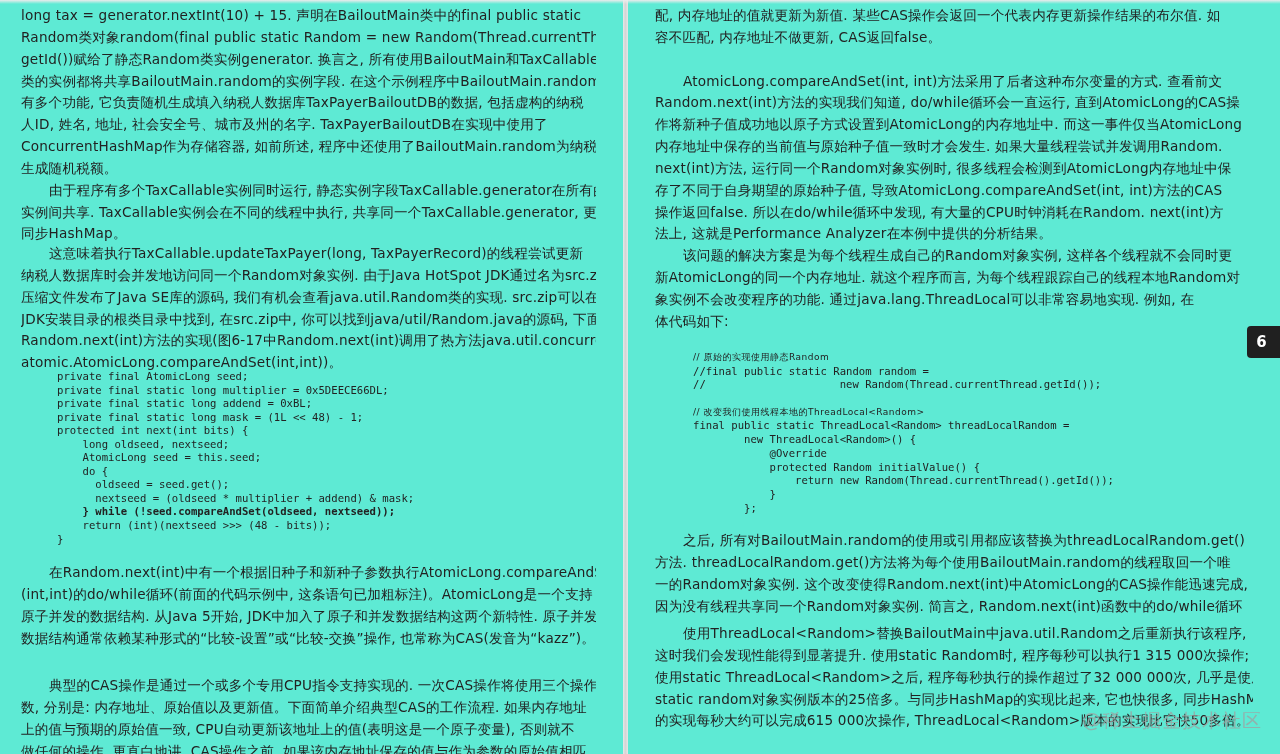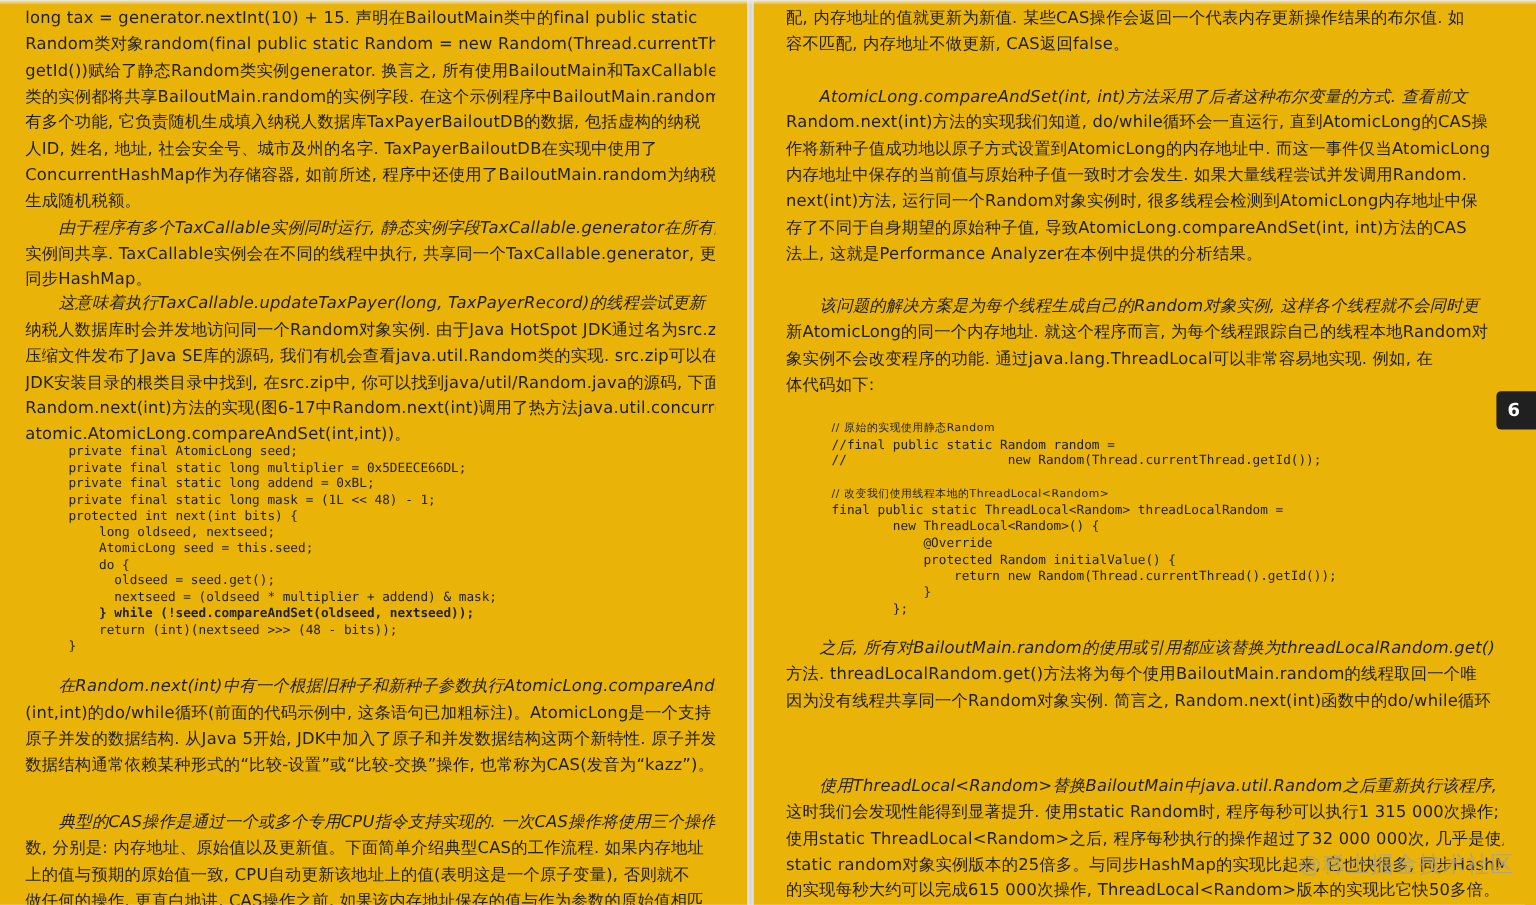--- a/index.html
+++ b/index.html
@@ -6,21 +6,21 @@
   body {
     width: 1280px; height: 754px; overflow: hidden;
     background: #ffffff;
     font-family: "DejaVu Sans", sans-serif;
     color: #1c1c1c;
     position: relative;
   }
   .spread { position: absolute; inset: 0; }
   .page {
     position: absolute; top: 0; height: 754px;
-    background: #eab308;
+    background: #5eead4;
     overflow: hidden;
   }
   .page.left { left: 0; width: 623px; }
   .page.right { left: 628px; width: 652px; }
   .gutter {
     position: absolute; left: 623px; top: 0; width: 5px; height: 754px;
     background: linear-gradient(to right, #e9e9e9, #d4d4d4 45%, #e6e6e6);
   }
   .page-top-shadow {
     position: absolute; left: 0; top: 0; width: 1280px; height: 4px;
@@ -29,21 +29,21 @@
   .para {
     position: absolute;
     font-size: 13.6px;
     line-height: 21.85px;
     letter-spacing: 0.2px;
     text-align: justify;
     text-align-last: auto;
     color: #222;
   }
   .para .line { display: block; white-space: nowrap; overflow: hidden; height: 21.85px; }
-  .para .line.indent { padding-left: 28px; font-style: italic; }
+  .para .line.indent { padding-left: 28px; }
   .left .para { left: 21px; width: 575px; }
   .right .para { left: 27px; width: 598px; }
   .code {
     position: absolute;
     font-family: "DejaVu Sans Mono", monospace;
     font-size: 10.6px;
     line-height: 13.55px;
     color: #222;
     white-space: pre;
   }
@@ -115,35 +115,37 @@
         <span class="line">配, 内存地址的值就更新为新值. 某些CAS操作会返回一个代表内存更新操作结果的布尔值. 如</span>
         <span class="line">容不匹配, 内存地址不做更新, CAS返回false。</span>
       </div>
     <div class="para" id="rp1" style="top:70.5px">
         <span class="line indent">AtomicLong.compareAndSet(int, int)方法采用了后者这种布尔变量的方式. 查看前文</span>
         <span class="line">Random.next(int)方法的实现我们知道, do/while循环会一直运行, 直到AtomicLong的CAS操</span>
         <span class="line">作将新种子值成功地以原子方式设置到AtomicLong的内存地址中. 而这一事件仅当AtomicLong</span>
         <span class="line">内存地址中保存的当前值与原始种子值一致时才会发生. 如果大量线程尝试并发调用Random.</span>
         <span class="line">next(int)方法, 运行同一个Random对象实例时, 很多线程会检测到AtomicLong内存地址中保</span>
         <span class="line">存了不同于自身期望的原始种子值, 导致AtomicLong.compareAndSet(int, int)方法的CAS</span>
+        <span class="line">操作返回false. 所以在do/while循环中发现, 有大量的CPU时钟消耗在Random. next(int)方</span>
         <span class="line">法上, 这就是Performance Analyzer在本例中提供的分析结果。</span>
       </div>
     <div class="para" id="rp2" style="top:245.3px">
         <span class="line indent">该问题的解决方案是为每个线程生成自己的Random对象实例, 这样各个线程就不会同时更</span>
         <span class="line">新AtomicLong的同一个内存地址. 就这个程序而言, 为每个线程跟踪自己的线程本地Random对</span>
         <span class="line">象实例不会改变程序的功能. 通过java.lang.ThreadLocal可以非常容易地实现. 例如, 在</span>
         <span class="line">体代码如下:</span>
       </div>
     <div class="code" id="rcode" style="left: 65px; top: 351px; line-height: 13.7px;"><div class="cmt-cjk" style="height: 13.7px;">// 原始的实现使用静态Random</div><div style="height: 13.7px;">//final public static Random random =</div><div style="height: 13.7px;">//                     new Random(Thread.currentThread.getId());</div><div style="height: 13.7px;">&nbsp;</div><div class="cmt-cjk" style="height: 13.7px;">// 改变我们使用线程本地的ThreadLocal&lt;Random&gt;</div><div style="height: 13.7px;">final public static ThreadLocal&lt;Random&gt; threadLocalRandom =</div><div style="height: 13.7px;">        new ThreadLocal&lt;Random&gt;() {</div><div style="height: 13.7px;">            @Override</div><div style="height: 13.7px;">            protected Random initialValue() {</div><div style="height: 13.7px;">                return new Random(Thread.currentThread().getId());</div><div style="height: 13.7px;">            }</div><div style="height: 13.7px;">        };</div></div>
     <div class="para" id="rpa0" style="top:530px">
         <span class="line indent">之后, 所有对BailoutMain.random的使用或引用都应该替换为threadLocalRandom.get()</span>
         <span class="line">方法. threadLocalRandom.get()方法将为每个使用BailoutMain.random的线程取回一个唯</span>
+        <span class="line">一的Random对象实例. 这个改变使得Random.next(int)中AtomicLong的CAS操作能迅速完成,</span>
         <span class="line">因为没有线程共享同一个Random对象实例. 简言之, Random.next(int)函数中的do/while循环</span>
       </div>
-    <div class="para" id="rpa1" style="top:645px">
+    <div class="para" id="rpa1" style="top:623px">
         <span class="line indent">使用ThreadLocal&lt;Random&gt;替换BailoutMain中java.util.Random之后重新执行该程序,</span>
         <span class="line">这时我们会发现性能得到显著提升. 使用static Random时, 程序每秒可以执行1 315 000次操作;</span>
         <span class="line">使用static ThreadLocal&lt;Random&gt;之后, 程序每秒执行的操作超过了32 000 000次, 几乎是使用</span>
         <span class="line">static random对象实例版本的25倍多。与同步HashMap的实现比起来, 它也快很多, 同步HashMap</span>
         <span class="line">的实现每秒大约可以完成615 000次操作, ThreadLocal&lt;Random&gt;版本的实现比它快50多倍。</span>
       </div>
   </div>
 
   <div class="page-top-shadow"></div>
 

